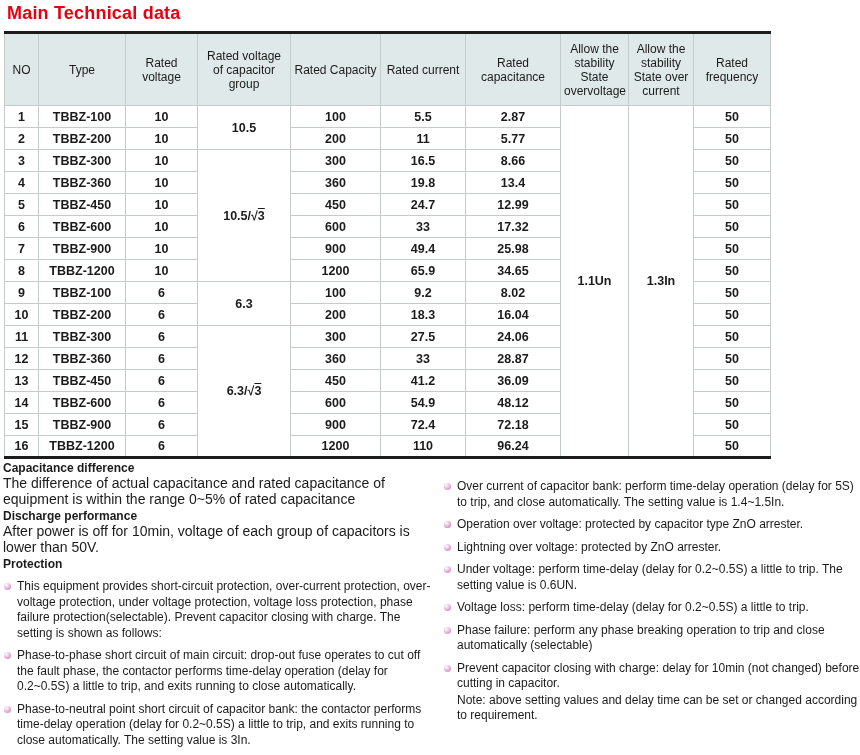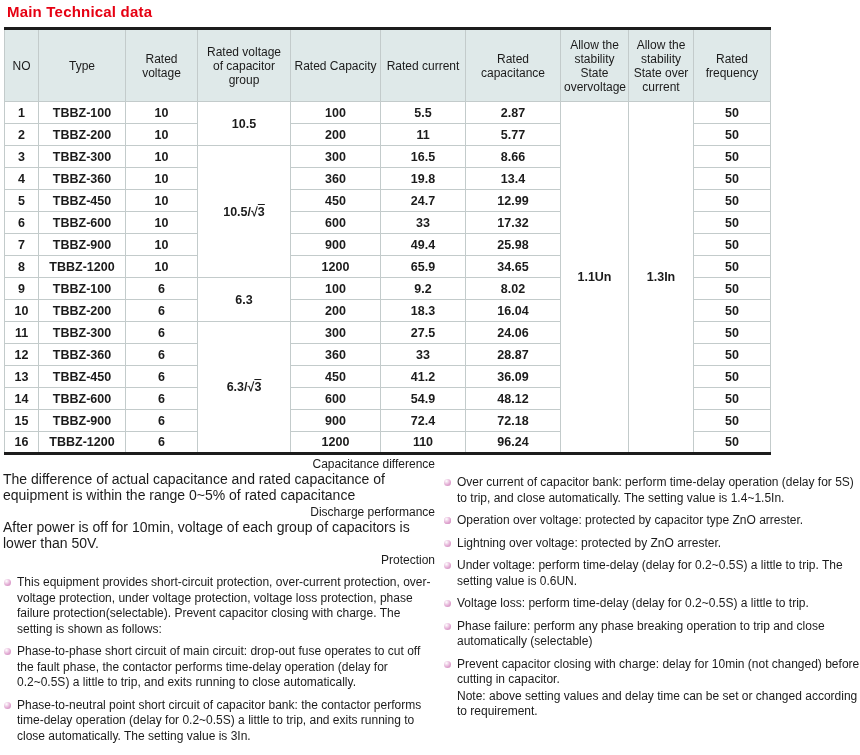--- a/index.html
+++ b/index.html
@@ -11,21 +11,21 @@
     --ink:#1b1b1b;
   }
   *{box-sizing:border-box;}
   html,body{margin:0;padding:0;}
   body{
     width:860px;height:755px;overflow:hidden;background:#fff;
     font-family:"Liberation Sans", sans-serif;color:var(--ink);
   }
   .page{padding:2px 0 0 0;}
   .page-title{
-    color:var(--accent);font-weight:bold;font-size:15px;
+    color:var(--accent);font-weight:bold;font-size:18px;
     margin:1px 0 7px 7px;letter-spacing:0.2px;
   }
   table.spec{
     border-collapse:collapse;table-layout:fixed;width:766px;margin-left:4px;
     border-top:3px solid var(--heavy);
     border-bottom:3px solid var(--heavy);
     border-left:1px solid var(--line);
     border-right:1px solid var(--line);
   }
   table.spec th{
@@ -36,21 +36,21 @@
     border:1px solid var(--line);text-align:center;vertical-align:middle;
     font-size:12.5px;font-weight:bold;height:22px;padding:0 2px;background:#fff;
   }
   .rad{text-decoration:overline;}
   .perf-heading{
     color:var(--accent);font-size:14.5px;font-weight:bold;margin:30px 0 6px 5px;
   }
   .perf-cols{display:flex;margin-left:3px;}
   .perf-left{width:432px;}
   .perf-right{width:417px;margin-left:8px;padding-top:13px;}
-  .p-sub{font-weight:normal;font-size:12px;line-height:16px;margin-top:1px;text-align:right;}
+  .p-sub{font-weight:bold;font-size:12px;line-height:16px;margin-top:1px;}
   .p-text{font-size:14px;line-height:15.5px;}
   .p-bullet{position:relative;padding-left:14px;font-size:12px;line-height:15.5px;margin-top:7px;}
   .p-bullet .dot{
     position:absolute;left:1px;top:4px;width:7px;height:7px;border-radius:50%;
     background:radial-gradient(circle at 35% 30%, #ffffff 0%, var(--bullet) 62%, #c98bb9 100%);
   }
   .p-note{padding-left:14px;font-size:12px;line-height:15.5px;margin-top:1px;}
 </style>
 </head>
 <body>

